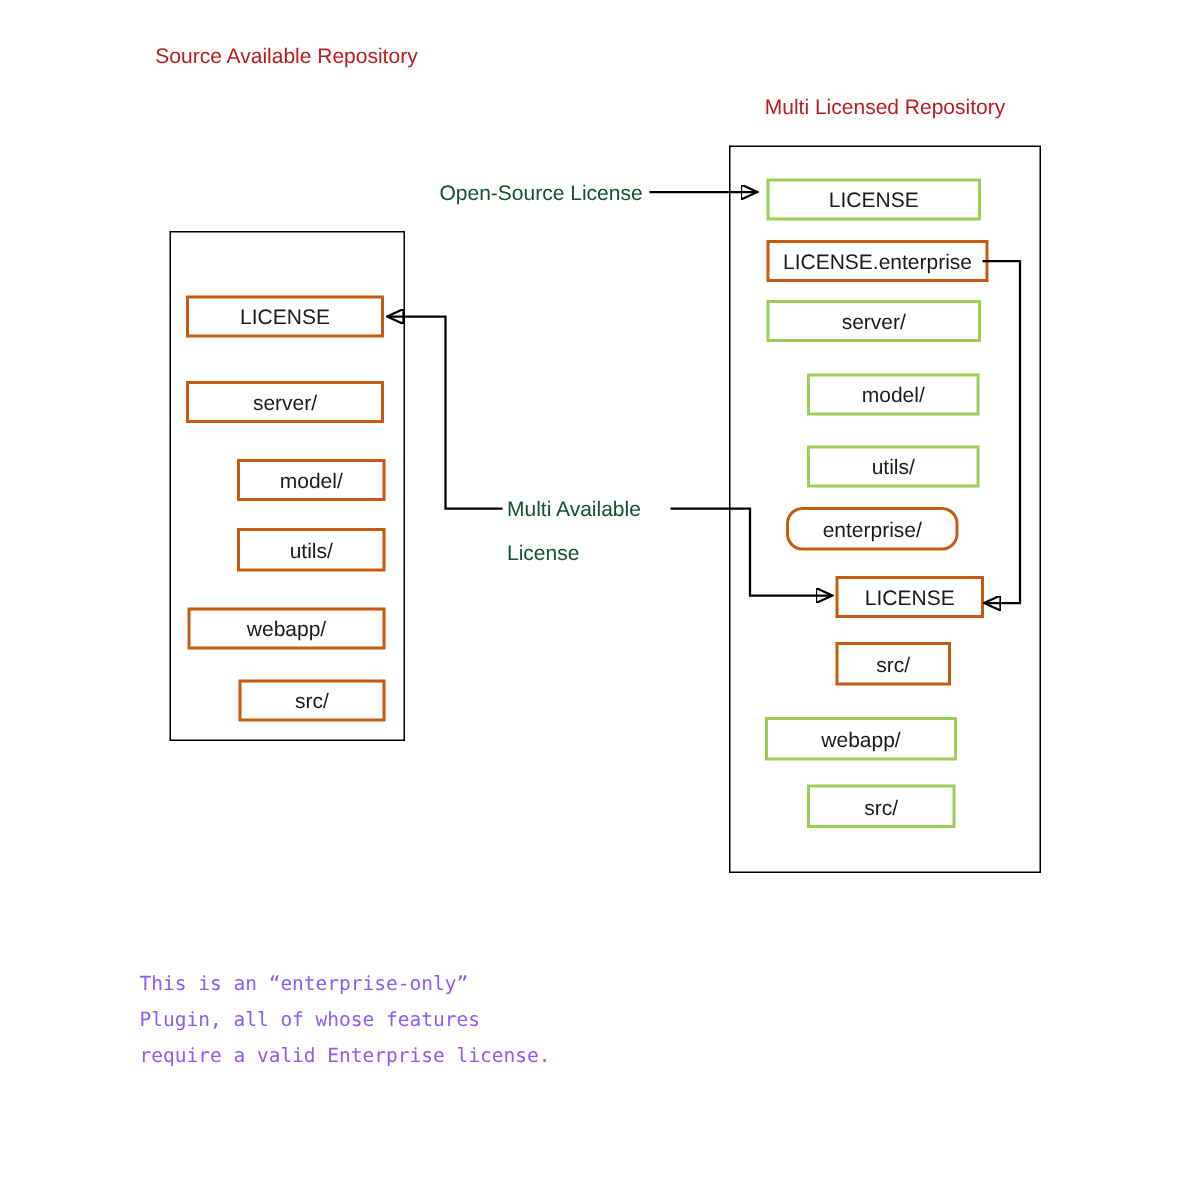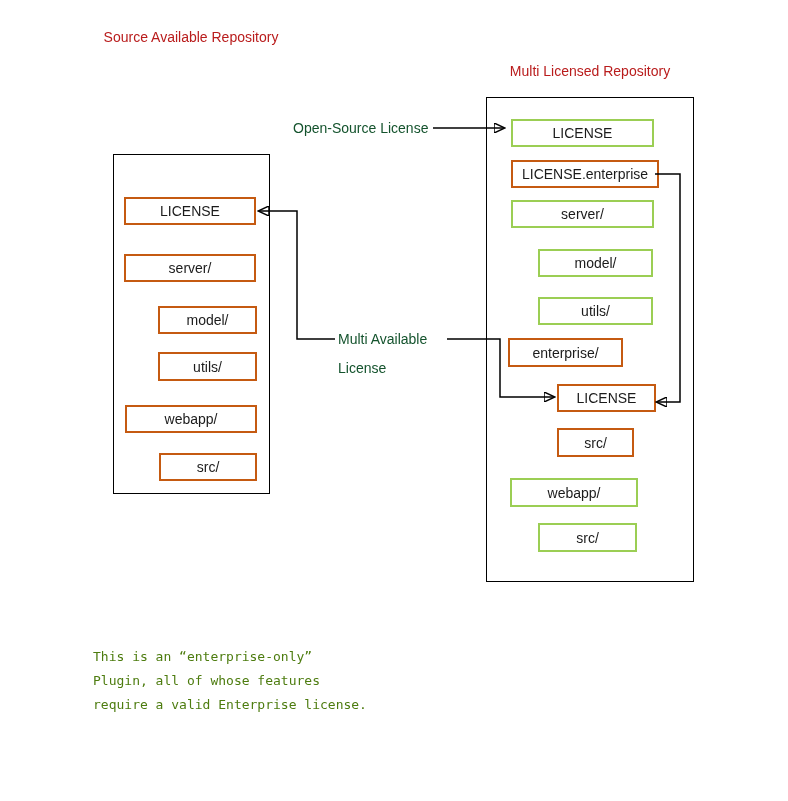--- a/index.html
+++ b/index.html
@@ -13,21 +13,21 @@
   .node  {
     position:absolute; box-sizing:border-box; background:#fff;
     display:flex; align-items:center; justify-content:center;
     font-size:14px; color:#1b1b1b;
   }
   .node.green  { border:2px solid var(--green,  #9bce54); }
   .node.orange { border:2px solid var(--orange, #c55a11); }
   .flow-label { position:absolute; font-size:14px; color:#14532d; }
   .note {
     position:absolute; font-family:"DejaVu Sans Mono", monospace;
-    font-size:13px; line-height:24px; white-space:pre-line; color:#4d7c0f;
+    font-size:13px; line-height:24px; white-space:pre-line; color:#8b5cf6;
   }
   svg.connectors { position:absolute; left:0; top:0; pointer-events:none; }
   svg.connectors path { fill:none; stroke:var(--line,#000); stroke-width:1.5; }
 </style>
 </head>
 <body>
 
 <div class="canvas" style="--green: #9bce54; --orange: #c55a11; --line: #000000;">
 
   <div class="title" style="left:91px; top:29px; width:200px;">Source Available Repository</div>
@@ -41,21 +41,21 @@
   <div class="node orange" style="left:158px; top:306px; width:99px; height:28px;">model/</div>
   <div class="node orange" style="left:158px; top:352px; width:99px; height:29px;">utils/</div>
   <div class="node orange" style="left:125px; top:405px; width:132px; height:28px;">webapp/</div>
   <div class="node orange" style="left:159px; top:453px; width:98px; height:28px;">src/</div>
 
   <div class="node green" style="left:511px; top:119px; width:143px; height:28px;">LICENSE</div>
   <div class="node orange" style="left:511px; top:160px; width:148px; height:28px;">LICENSE.enterprise</div>
   <div class="node green" style="left:511px; top:200px; width:143px; height:28px;">server/</div>
   <div class="node green" style="left:538px; top:249px; width:115px; height:28px;">model/</div>
   <div class="node green" style="left:538px; top:297px; width:115px; height:28px;">utils/</div>
-  <div class="node orange" style="left:508px; top:338px; width:115px; height:29px;">enterprise/</div>
+  <div class="node orange" style="left:524px; top:338px; width:115px; height:29px;border-radius:11px;">enterprise/</div>
   <div class="node orange" style="left:557px; top:384px; width:99px; height:28px;">LICENSE</div>
   <div class="node orange" style="left:557px; top:428px; width:77px; height:29px;">src/</div>
   <div class="node green" style="left:510px; top:478px; width:128px; height:29px;">webapp/</div>
   <div class="node green" style="left:538px; top:523px; width:99px; height:29px;">src/</div>
 
   <div class="flow-label" style="left:293px; top:120px; width:140px;">Open-Source License</div>
   <div class="flow-label" style="left:338px; top:331px; width:106px;">Multi Available</div>
   <div class="flow-label" style="left:338px; top:360px; width:106px;">License</div>
 
   <svg class="connectors" width="788" height="801" viewBox="0 0 788 801">

